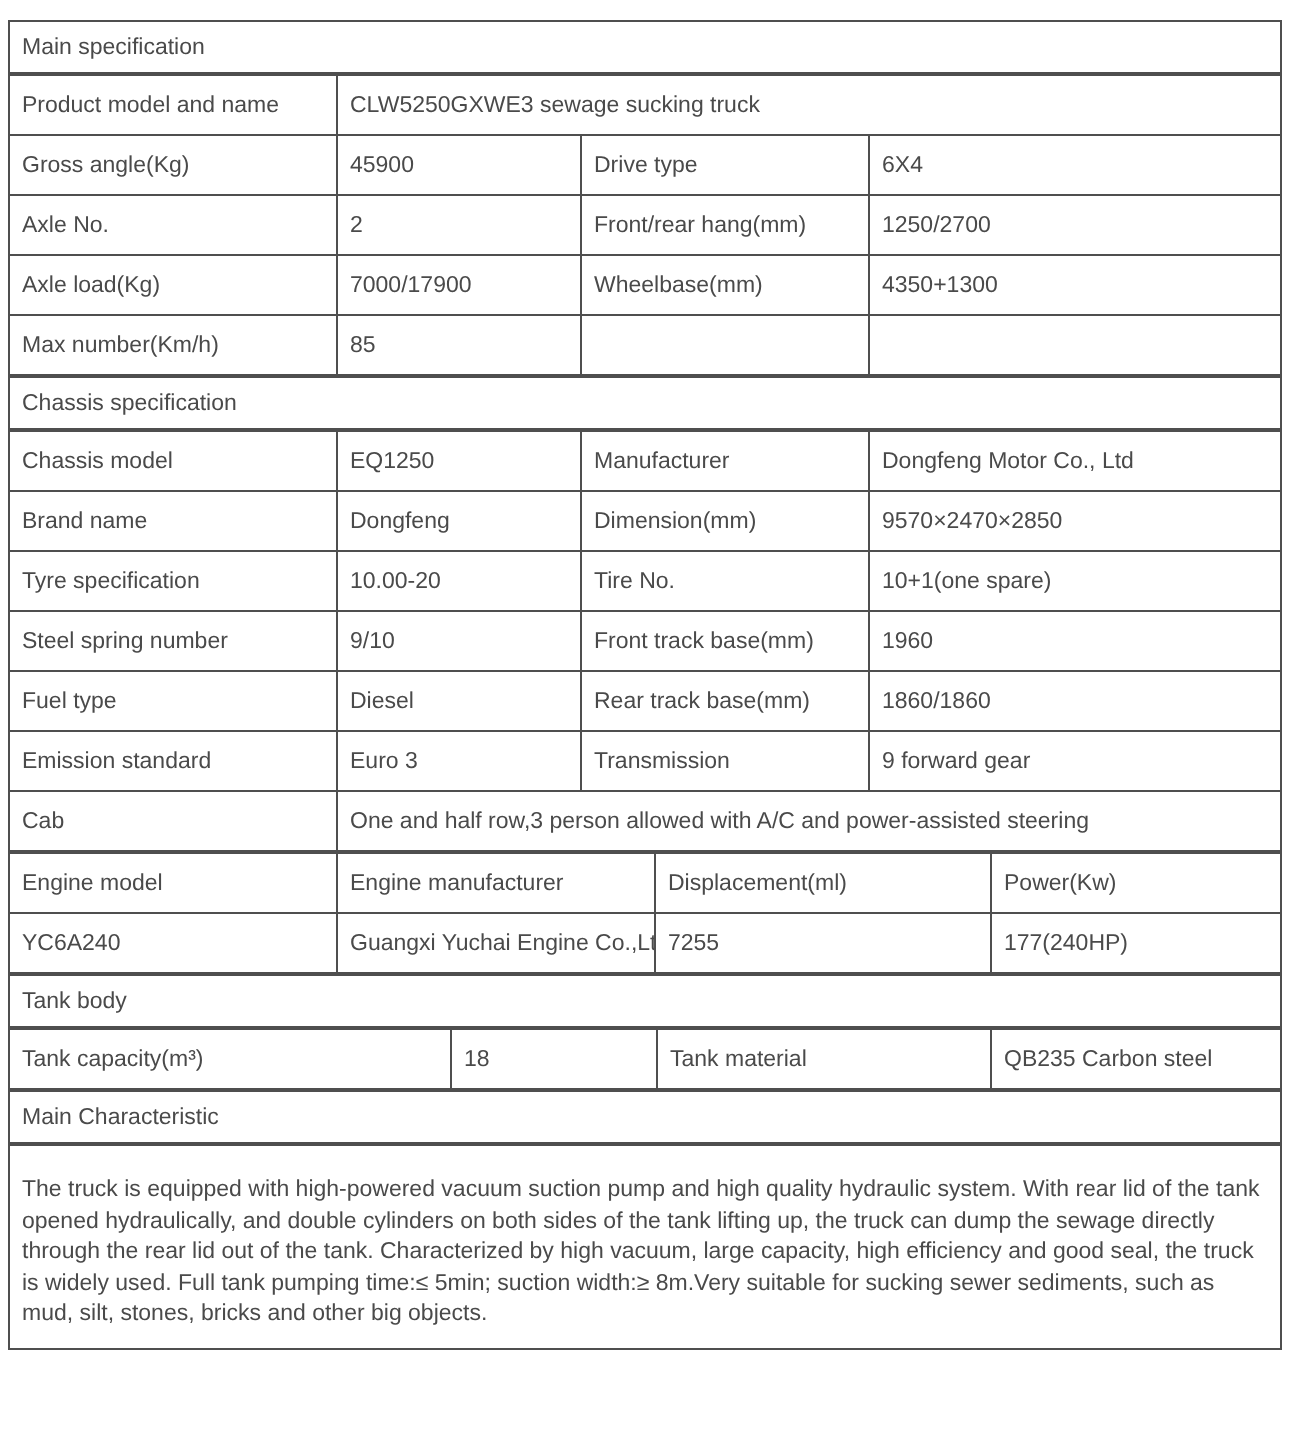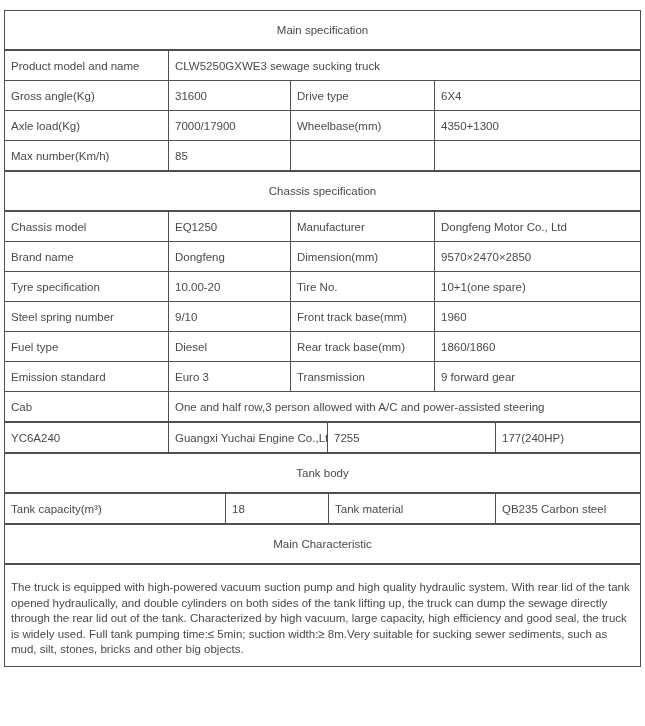--- a/index.html
+++ b/index.html
@@ -21,21 +21,21 @@
   }
   td {
     border: 1px solid #4f4f4f;
     font-size: 11.5px;
     padding: 2px 6px;
     vertical-align: middle;
     overflow: hidden;
     white-space: nowrap;
     font-weight: 400;
   }
-  tr.hdr td { height: 39px; text-align: center; }
+  tr.hdr td { height: 26px; }
   tr.row td { height: 30px; }
   td.para {
     height: 76px;
     vertical-align: top;
     white-space: normal;
     padding: 15px 8px 8px 6px;
     line-height: 15.5px;
   }
 </style>
 </head>
@@ -58,23 +58,29 @@
         <col style="width:144px">
         <col>
       </colgroup>
     <tbody>
         <tr class="row">
       <td>Product model and name</td>
       <td colspan="3">CLW5250GXWE3 sewage sucking truck</td>
     </tr>
     <tr class="row">
       <td>Gross angle(Kg)</td>
-      <td>31600</td>
+      <td>45900</td>
       <td>Drive type</td>
       <td>6X4</td>
+    </tr>
+    <tr class="row">
+      <td>Axle No.</td>
+      <td>2</td>
+      <td>Front/rear hang(mm)</td>
+      <td>1250/2700</td>
     </tr>
     <tr class="row">
       <td>Axle load(Kg)</td>
       <td>7000/17900</td>
       <td>Wheelbase(mm)</td>
       <td>4350+1300</td>
     </tr>
     <tr class="row">
       <td>Max number(Km/h)</td>
       <td>85</td>
@@ -144,20 +150,26 @@
     </table>
 
   <table>
     <colgroup>
         <col style="width:164px">
         <col style="width:159px">
         <col style="width:168px">
         <col>
       </colgroup>
     <tbody>
+        <tr class="row">
+      <td>Engine model</td>
+      <td>Engine manufacturer</td>
+      <td>Displacement(ml)</td>
+      <td>Power(Kw)</td>
+    </tr>
     <tr class="row">
       <td>YC6A240</td>
       <td>Guangxi Yuchai Engine Co.,Ltd</td>
       <td>7255</td>
       <td>177(240HP)</td>
     </tr>
   </tbody>
     </table>
 
   <table>

